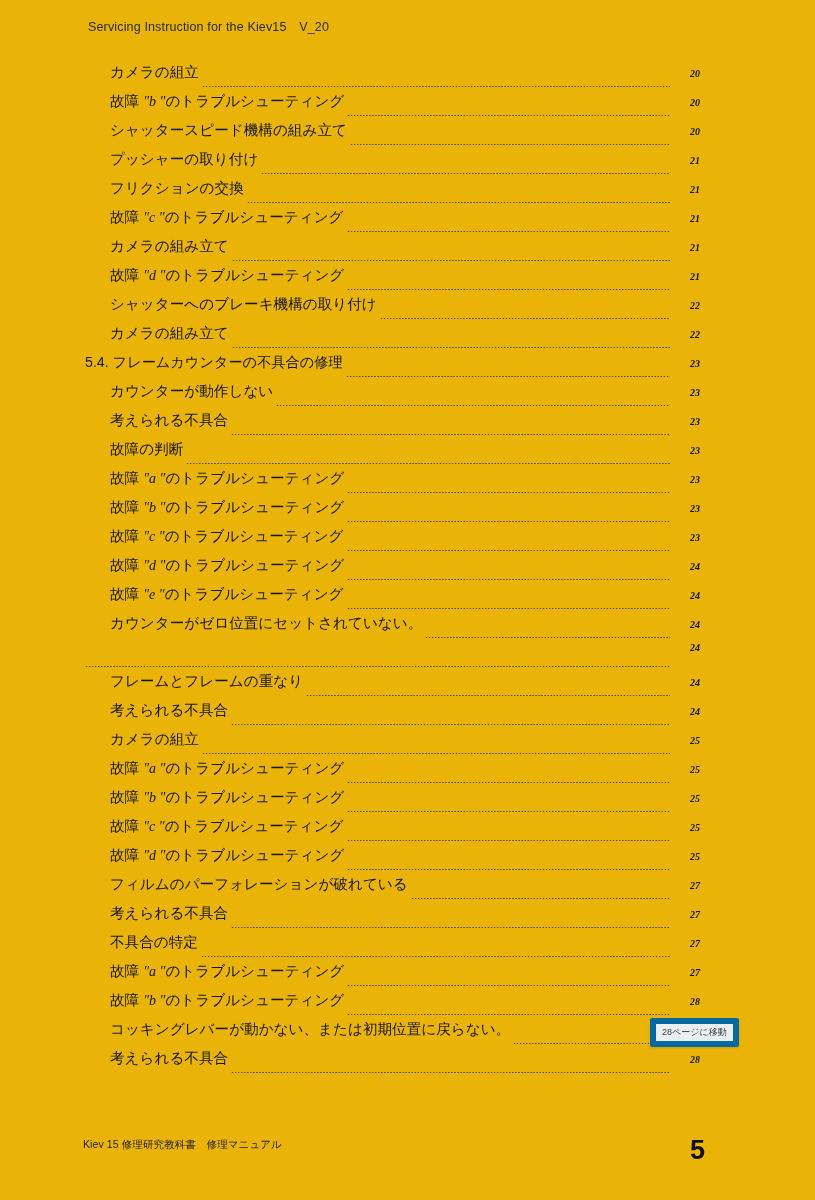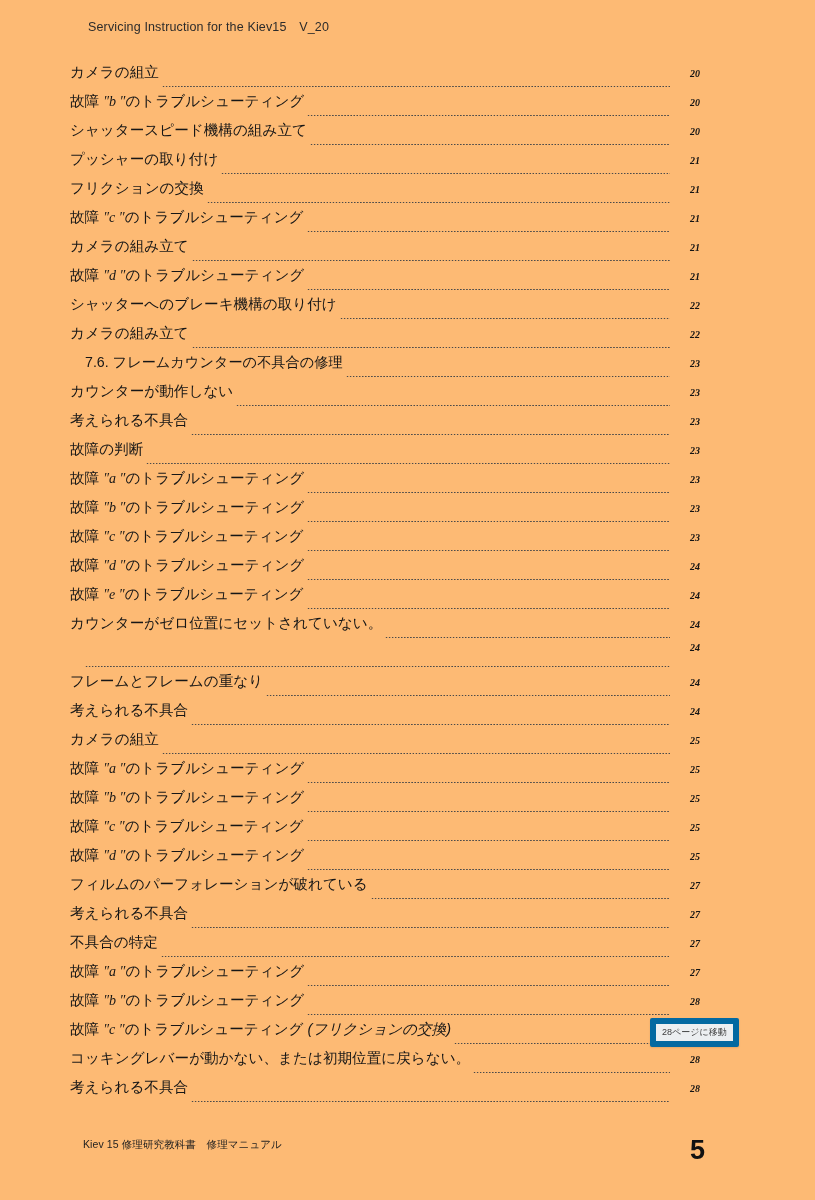--- a/index.html
+++ b/index.html
@@ -12,21 +12,21 @@
     height: 1200px;
     position: relative;
     font-family: "Liberation Sans", "DejaVu Sans", sans-serif;
     color: #1a1a1a;
     overflow: hidden;
   }
 
   .page {
     position: absolute;
     inset: 0;
-    background: #fdba74;
+    background: #eab308;
   }
 
   
   .doc-header {
     position: absolute;
     top: 19px;
     left: 88px;
     font-size: 12.5px;
     letter-spacing: 0.15px;
     color: #2b2b2b;
@@ -45,21 +45,21 @@
     display: flex;
     align-items: baseline;
     height: 29px;
     padding-left: 85px;
     padding-right: 115px;
     box-sizing: border-box;
     position: relative;
     cursor: pointer;
   }
   .toc-entry.level-2 {
-    padding-left: 70px;
+    padding-left: 110px;
     justify-content: center;
   }
 
   .toc-title {
     font-size: 14.6px;
     line-height: 20px;
     white-space: nowrap;
     color: #161616;
     flex: 0 0 auto;
     padding-right: 3px;
@@ -198,21 +198,21 @@
         <span class="toc-title">シャッターへのブレーキ機構の取り付け</span>
         <span class="toc-leader"></span>
         <span class="toc-page">22</span>
       </div>
       <div class="toc-entry level-2">
         <span class="toc-title">カメラの組み立て</span>
         <span class="toc-leader"></span>
         <span class="toc-page">22</span>
       </div>
       <div class="toc-entry level-1">
-        <span class="toc-title">7.6. フレームカウンターの不具合の修理</span>
+        <span class="toc-title">5.4. フレームカウンターの不具合の修理</span>
         <span class="toc-leader"></span>
         <span class="toc-page">23</span>
       </div>
       <div class="toc-entry level-2">
         <span class="toc-title">カウンターが動作しない</span>
         <span class="toc-leader"></span>
         <span class="toc-page">23</span>
       </div>
       <div class="toc-entry level-2">
         <span class="toc-title">考えられる不具合</span>
@@ -308,25 +308,20 @@
         <span class="toc-leader"></span>
         <span class="toc-page">27</span>
       </div>
       <div class="toc-entry level-2">
         <span class="toc-title">故障 <span class="emph">″a ″</span>のトラブルシューティング</span>
         <span class="toc-leader"></span>
         <span class="toc-page">27</span>
       </div>
       <div class="toc-entry level-2">
         <span class="toc-title">故障 <span class="emph">″b ″</span>のトラブルシューティング</span>
-        <span class="toc-leader"></span>
-        <span class="toc-page">28</span>
-      </div>
-      <div class="toc-entry level-2">
-        <span class="toc-title">故障 <span class="emph">″c ″</span>のトラブルシューティング <span class="paren">(フリクションの交換)</span></span>
         <span class="toc-leader"></span>
         <span class="toc-page">28</span>
       </div>
       <div class="toc-entry level-2">
         <span class="toc-title">コッキングレバーが動かない、または初期位置に戻らない。</span>
         <span class="toc-leader"></span>
         <span class="toc-page">28</span>
       </div>
       <div class="toc-entry level-2">
         <span class="toc-title">考えられる不具合</span>

